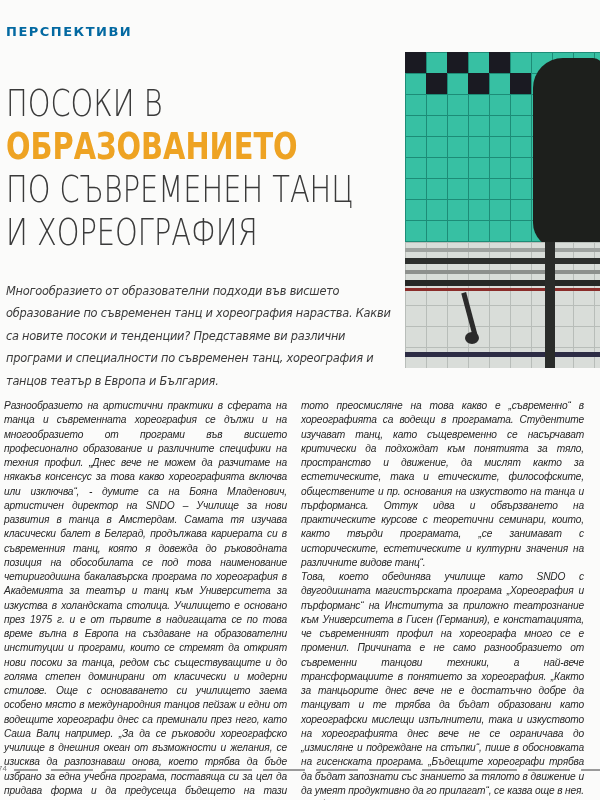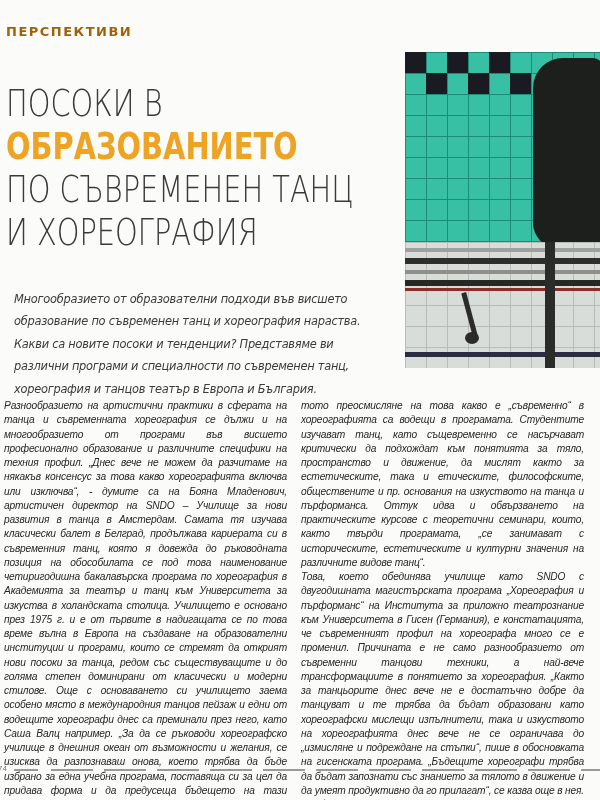--- a/index.html
+++ b/index.html
@@ -4,21 +4,21 @@
 <style>
   html, body { margin: 0; padding: 0; }
   body {
     width: 600px; height: 800px; overflow: hidden;
     background: #fbfbfa; position: relative;
     font-family: "Liberation Sans", sans-serif; color: #2b2b2b;
   }
   .section-label {
     position: absolute; left: 6px; top: 24px;
     font-family: "DejaVu Sans", sans-serif; font-weight: bold;
-    font-size: 13px; letter-spacing: 1.5px; color: #a16207;
+    font-size: 13px; letter-spacing: 1.5px; color: #0369a1;
   }
   .headline {
     position: absolute; left: 6px; top: 82px; width: 390px;
     font-family: "DejaVu Sans", sans-serif; font-weight: 200;
     font-size: 37px; line-height: 43px; color: #3a3a3a;
     transform: scaleX(0.78); transform-origin: left top;
     white-space: nowrap;
   }
   .headline .hl-line { display: block; }
   .headline .accent { color: #eea323; font-weight: bold; }
@@ -54,21 +54,21 @@
     position: absolute; left: 62px; top: 240px; width: 5px; height: 45px;
     background: #2b2b2b; transform: rotate(-15deg);
   }
   .photo .pipe-end { position: absolute; left: 60px; top: 280px; width: 14px; height: 12px; border-radius: 50%; background: #2b2b2b; }
   .lede {
     position: absolute; left: 6px; top: 280px; width: 392px;
     font-family: "DejaVu Sans", sans-serif; font-style: italic;
     font-size: 11.4px; line-height: 22.4px; color: #3b3b3b;
     letter-spacing: -0.25px;
   }
-  .lede p { margin: 8px; }
+  .lede p { margin: 0; }
   .col {
     position: absolute; top: 399px; width: 283px;
     font-family: "Liberation Sans", sans-serif; font-style: italic;
     font-size: 10.2px; line-height: 14.25px; color: #262626;
     text-align: justify; letter-spacing: -0.15px;
   }
   .col p { margin: 0; text-indent: 0; }
   .col-left { left: 4px; }
   .col-right { left: 301px; }
   .footer { position: absolute; left: 0; top: 764px; width: 524px; height: 12px; }

